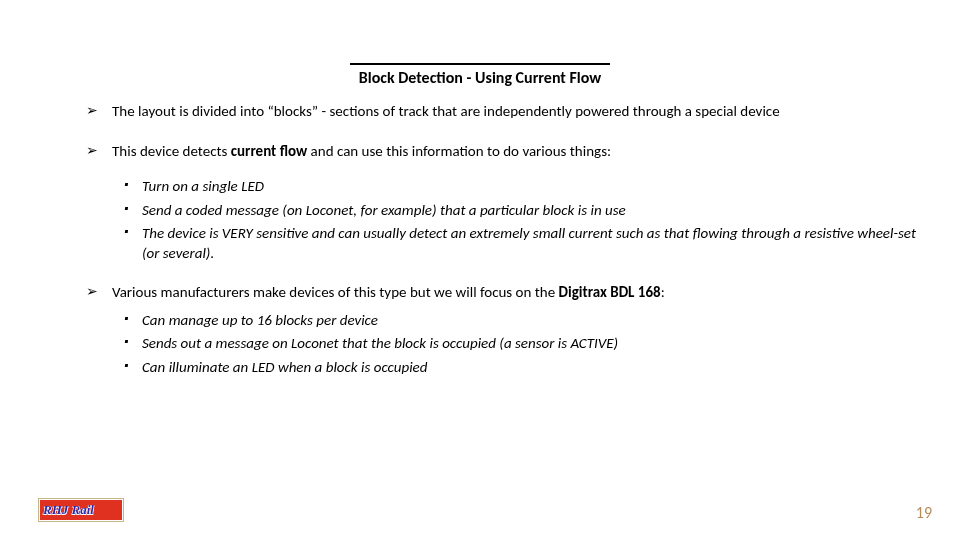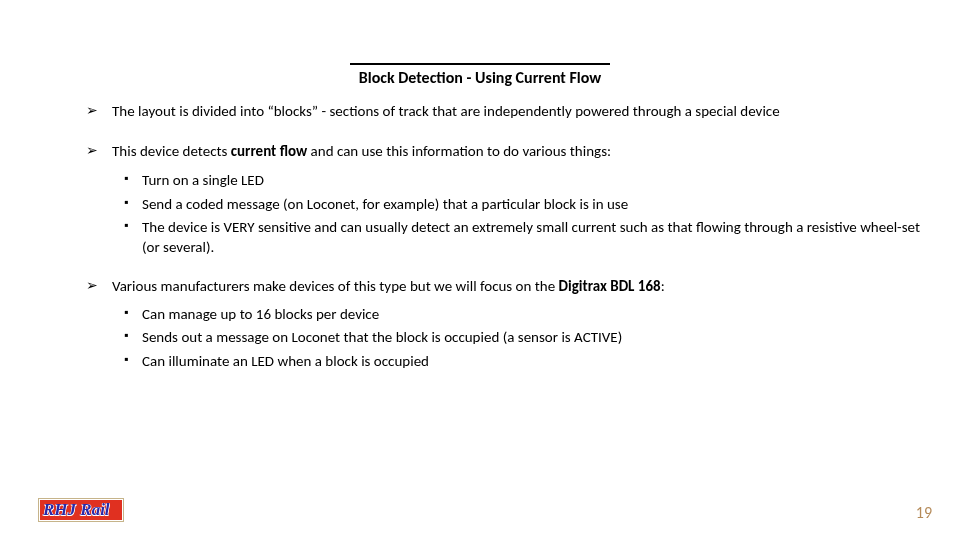--- a/index.html
+++ b/index.html
@@ -53,20 +53,21 @@
     content: "\27A2"; 
     position: absolute;
     left: 0;
     top: 0;
     font-size: 14px;
   }
   .b2 {
     position: relative;
     padding-left: 56px;
     margin-top: 4px;
+    font-style: italic;
   }
   .b2::before {
     content: "\25AA"; 
     position: absolute;
     left: 38px;
     top: 0;
     font-size: 12px;
   }
   .bold { font-weight: bold; }
   .logo {
@@ -90,21 +91,21 @@
     background: #e03020;
     display: flex;
     align-items: center;
     padding-left: 3px;
     box-sizing: border-box;
   }
   .logo-text {
     font-family: Georgia, "Times New Roman", serif;
     font-weight: bold;
     font-style: italic;
-    font-size: 17px;
+    font-size: 13px;
     color: #2a2aa8;
     text-shadow: 0.5px 0.5px 0 #fff, -0.5px -0.5px 0 #fff, 0.5px -0.5px 0 #fff, -0.5px 0.5px 0 #fff;
   }
   .page-num {
     position: absolute;
     right: 28px;
     bottom: 18px;
     font-size: 16px;
     color: #b58b5a;
   }
@@ -119,21 +120,21 @@
   <div class="title-underline"></div>
 
   <div class="content">
 
 
     <div class="b1">
       <span>The layout is divided into “blocks” - sections of track that are independently powered through a special device</span>
     </div>
 
     <div class="group">
-      <div class="b1" style="margin-bottom:10px">
+      <div class="b1" style="margin-bottom:16px">
         <span>This device detects </span><span class="bold">current flow</span><span> and can use this information to do various things:</span>
       </div>
       <div class="b2"><span>Turn on a single LED</span></div>
       <div class="b2"><span>Send a coded message (on Loconet, for example) that a particular block is in use</span></div>
       <div class="b2"><span>The device is VERY sensitive and can usually detect an extremely small current such as that flowing through a resistive wheel-set (or several).</span></div>
     </div>
 
     <div class="group">
       <div class="b1" style="margin-bottom:8px">
         <span>Various manufacturers make devices of this type but we will focus on the </span><span class="bold">Digitrax BDL 168</span><span>:</span>

